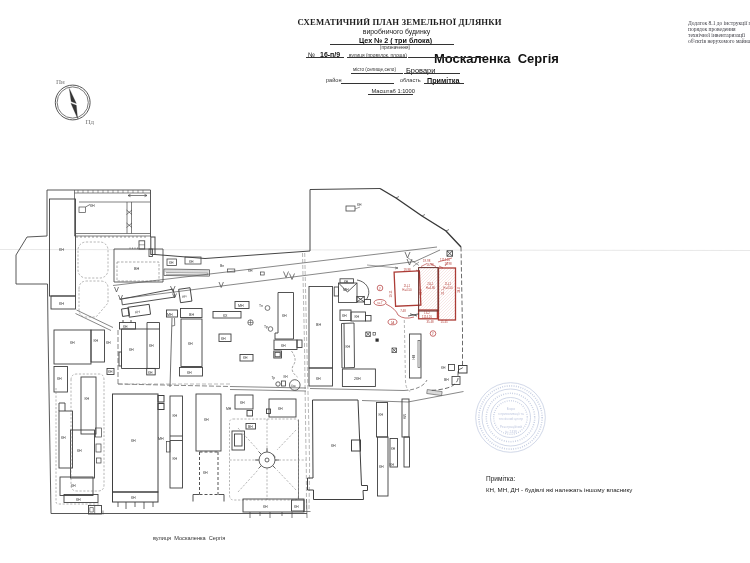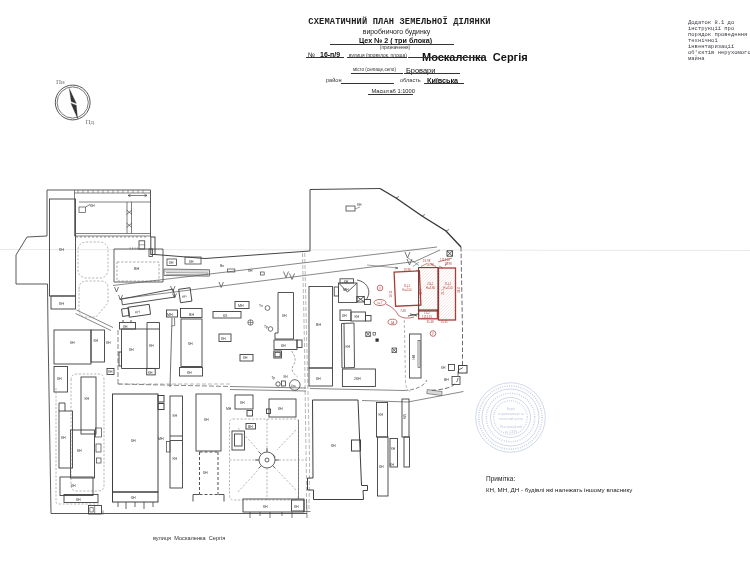--- a/index.html
+++ b/index.html
@@ -1,44 +1,44 @@
 <!DOCTYPE html>
 <html><head>
 <meta charset="utf-8">
 <style>
 html,body{margin:0;padding:0;width:750px;height:563px;background:#fff;overflow:hidden}
 body{font-family:"Liberation Sans",sans-serif;color:#222;position:relative}
 .abs{position:absolute;white-space:nowrap}
 .c{transform:translateX(-50%)}
-.ser{font-family:Liberation Mono, monospace}
+.ser{font-family:Liberation Serif, serif}
 .ul{position:absolute;height:0;border-top:0.8px solid #333}
 </style>
 </head>
 <body>
 
 <div class="abs ser c" style="left:399.5px;top:17px;font-size:8.7px;font-weight:bold;letter-spacing:0.15px;color:#1d1d1d;">СХЕМАТИЧНИЙ ПЛАН ЗЕМЕЛЬНОЇ ДІЛЯНКИ</div>
 <div class="abs c" style="left:396.5px;top:27.5px;font-size:6.9px;color:#222;">виробничого будинку</div>
 <div class="abs c" style="left:395.5px;top:35.5px;font-size:7.2px;font-weight:bold;color:#111;text-decoration:underline;">Цех № 2 ( три блока)</div>
 <div class="ul" style="left:330px;top:44px;width:124px;"></div>
 <div class="abs c" style="left:395px;top:45px;font-size:4.6px;color:#333;">(призначення)</div>
 <div class="abs" style="left:308px;top:51px;font-size:6.5px;color:#222;">№</div>
 <div class="abs" style="left:320px;top:50.5px;font-size:7px;font-weight:bold;color:#111;">16-п/9</div>
 <div class="ul" style="left:306px;top:57.4px;width:38px;"></div>
 <div class="abs" style="left:349px;top:52.5px;font-size:4.8px;color:#333;">вулиця (провулок, площа)</div>
-<div class="abs" style="left:422px;top:50.5px;font-size:11px;font-weight:bold;color:#111;">Москаленка&nbsp; Сергія</div>
+<div class="abs" style="left:434px;top:50.5px;font-size:13px;font-weight:bold;color:#111;">Москаленка&nbsp; Сергія</div>
 <div class="ul" style="left:347px;top:57.4px;width:60px;"></div>
 <div class="ul" style="left:408px;top:57.4px;width:77px;"></div>
 <div class="abs" style="left:353px;top:66.5px;font-size:4.6px;color:#333;">місто (селище,село)</div>
 <div class="abs" style="left:406px;top:66px;font-size:7.4px;font-weight:normal;color:#111;text-align:center;">Бровари</div>
 <div class="ul" style="left:351px;top:72.6px;width:52px;"></div>
 <div class="ul" style="left:404px;top:72.6px;width:56px;"></div>
 <div class="abs" style="left:326px;top:77px;font-size:5.6px;color:#333;">район</div>
 <div class="ul" style="left:341px;top:83px;width:53px;"></div>
 <div class="abs" style="left:400px;top:77px;font-size:5.6px;color:#333;">область</div>
-<div class="abs" style="left:427px;top:76px;font-size:7.2px;font-weight:bold;color:#111;">Київська</div>
+<div class="abs" style="left:427px;top:76px;font-size:7.2px;font-weight:bold;color:#111;">Примітка</div>
 <div class="ul" style="left:424px;top:83.4px;width:40px;"></div>
 <div class="abs" style="left:371.5px;top:87.5px;font-size:5.7px;color:#222;">Масштаб 1:1000</div>
 <div class="ul" style="left:368px;top:94.4px;width:45px;"></div>
 
 <div class="abs ser" style="left:688px;top:19.5px;font-size:5.5px;line-height:6.1px;color:#3c3c44;white-space:normal;width:70px;">Додаток 8.1 до інструкції про порядок проведення технічної інвентаризації об'єктів нерухомого майна</div>
 
 <div class="abs" style="left:486px;top:474.5px;font-size:6.5px;color:#222;">Примітка:</div>
 <div class="abs" style="left:486px;top:485.5px;font-size:6.2px;color:#222;">КН, МН, ДН - будівлі які належать іншому власнику</div>
 <div class="abs" style="left:153px;top:534.5px;font-size:5.6px;color:#333;">вулиця&nbsp; Москаленка&nbsp; Сергія</div>
 

